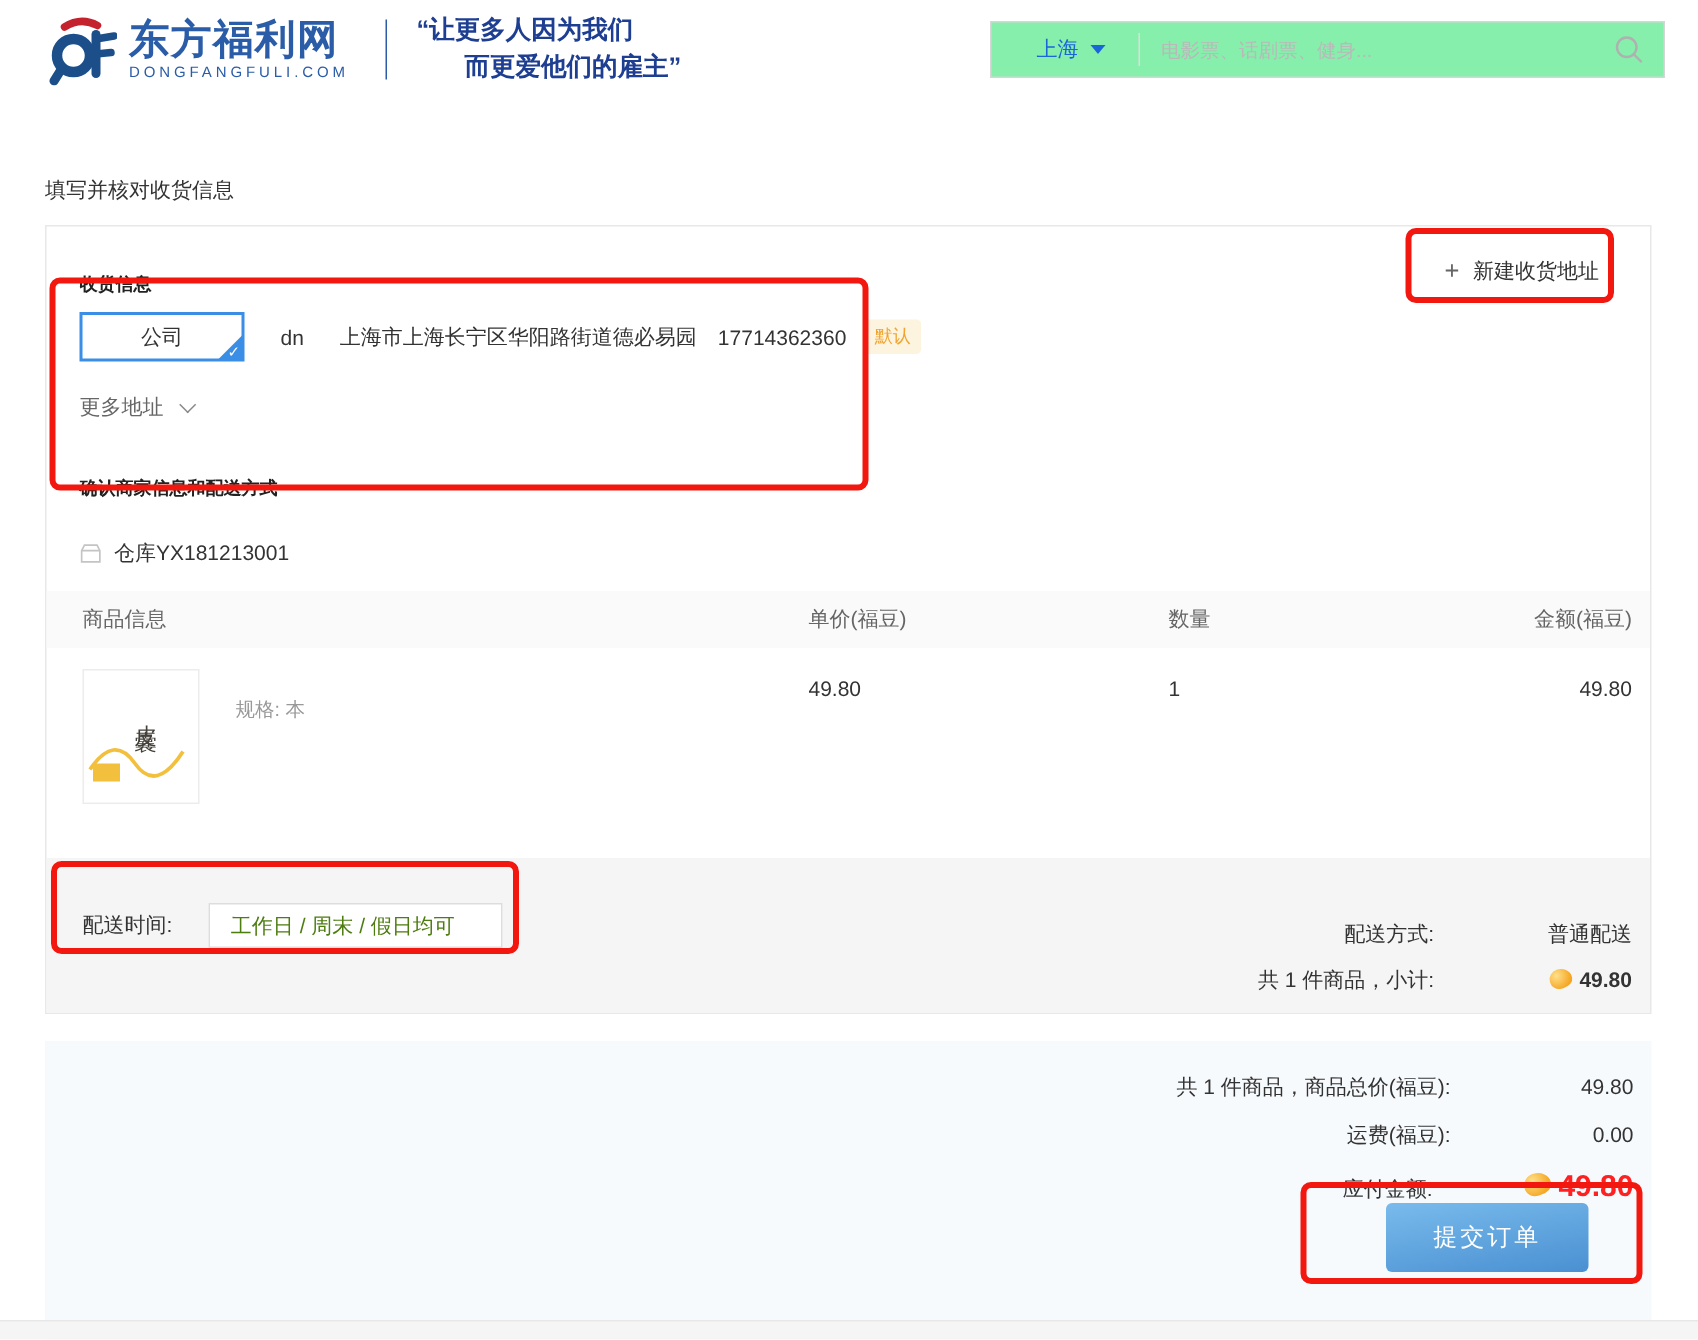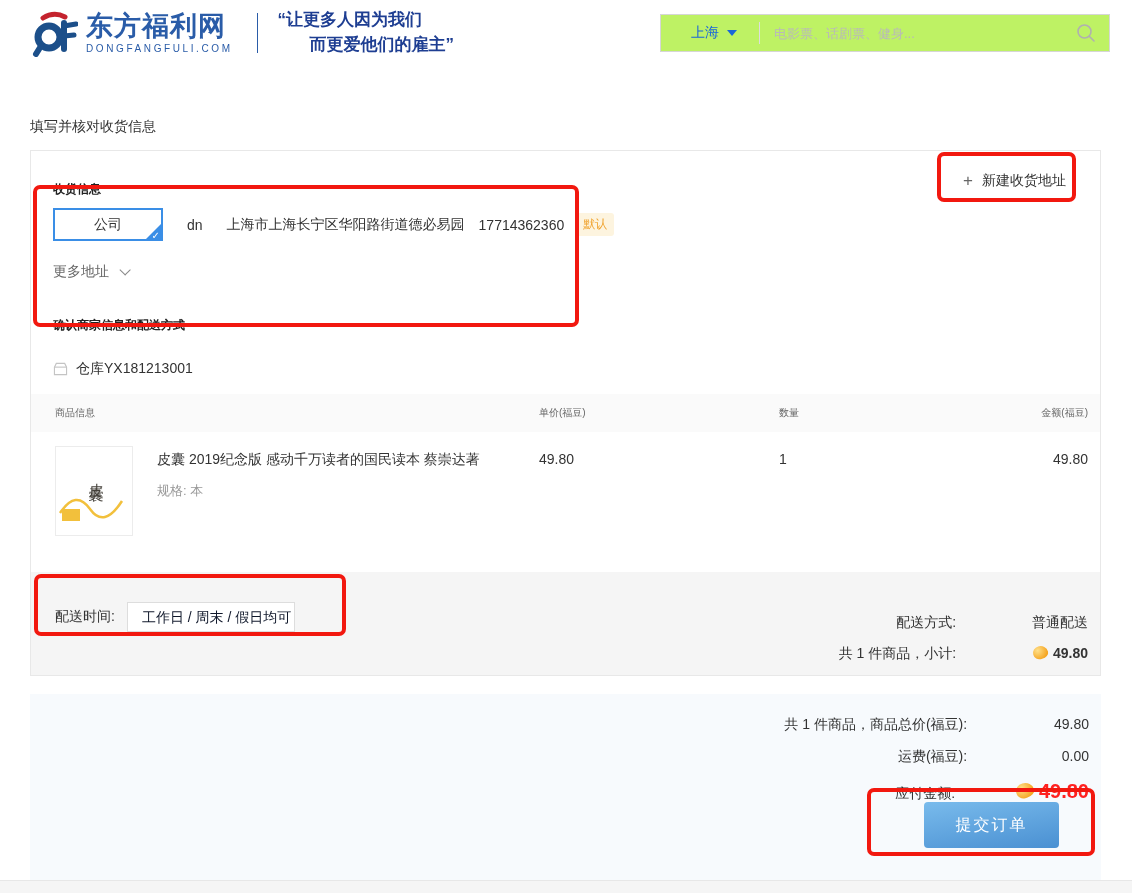--- a/index.html
+++ b/index.html
@@ -11,21 +11,21 @@
   }
   
   .header { height: 66px; display: flex; align-items: center; padding: 0 22px 0 30px; background:#fff; }
   .logo { display:flex; align-items:center; cursor:pointer; }
   .logo-text { margin-left: 8px; }
   .brand-cn { font-size: 27px; font-weight: bold; color:#2a5ca8; letter-spacing: 1px; line-height: 1; }
   .brand-en { font-size: 10px; color:#2a5ca8; letter-spacing: 2.6px; margin-top: 3px; }
   .header-divider { width:1px; height: 40px; background:#2a5ca8; margin: 0 20px 0 24px; }
   .slogan { font-size: 17px; font-weight: bold; color:#1e3e92; line-height: 1.45; }
   .slogan-l2 { padding-left: 32px; }
-  .search-wrap { margin-left: auto; width: 450px; height: 38px; border: 1px solid #d6d6d6; display: flex; align-items: center; padding: 0 12px; background:#bef264; }
+  .search-wrap { margin-left: auto; width: 450px; height: 38px; border: 1px solid #d6d6d6; display: flex; align-items: center; padding: 0 12px; background:#86efac; }
   .city-select { display:flex; align-items:center; cursor:pointer; color:#1a66d9; font-size:14px; padding: 0 6px 0 18px; }
   .caret-down { width:0; height:0; border-left:5px solid transparent; border-right:5px solid transparent; border-top:6px solid #1a66d9; margin-left:8px; }
   .search-divider { width:1px; height:22px; background:#ddd; margin: 0 14px 0 16px; }
   .search-input { flex:1; border:none; outline:none; font-size:13px; color:#333; background:transparent; font-family:inherit; }
   .search-input::placeholder { color:#b9b9b9; }
   .search-icon { cursor:pointer; display:flex; align-items:center; }
   
   .page-title { margin: 52px 0 0 30px; font-size: 14px; color:#333; }
   
   .card { position: relative; margin: 14px 30px 0; width: 1071px; border: 1px solid #e8e8e8; background: #fff; padding-top: 26px; }
@@ -42,38 +42,38 @@
   .addr-text { margin-left: 24px; }
   .addr-phone { margin-left: 14px; }
   .badge { margin-left: 12px; background:#fdf4df; color:#f0a32f; font-size:12px; padding: 3px 7px; border-radius: 3px; }
   .more-addr { display:flex; align-items:center; margin-top: 22px; color:#666; cursor:pointer; width:max-content; }
   .chevron-down { width:8px; height:8px; border-right:1px solid #888; border-bottom:1px solid #888; transform: rotate(45deg) translateY(-3px); margin-left: 10px; }
   .merchant-title { margin: 36px 22px 0; }
   .warehouse-row { display:flex; align-items:center; margin: 26px 22px 0; font-size:14px; color:#333; }
   .warehouse-icon { margin-right: 8px; display:flex; }
   
   .cols { display:grid; grid-template-columns: 508px 240px 230px 1fr; }
-  .thead { margin-top: 16px; height: 38px; background:#fafafa; align-items:center; font-size:10px; color:#666; }
+  .thead { margin-top: 16px; height: 38px; background:#fafafa; align-items:center; font-size:14px; color:#666; }
   .thead .c1 { padding-left: 24px; }
   .thead .c4 { text-align:right; padding-right: 12px; }
   .prow { padding: 14px 0 10px; align-items:start; }
   .pinfo { display:flex; padding-left: 24px; }
   .thumb { width: 78px; height: 90px; border: 1px solid #ececec; background:#fff; position:relative; overflow:hidden; flex:none; cursor:pointer; }
   .thumb-title { position:absolute; top: 24px; left: 30px; writing-mode: vertical-rl; font-family:"Liberation Serif","DejaVu Serif",serif; font-size: 15px; color:#44403a; letter-spacing: 4px; }
   .thumb svg { position:absolute; left:0; bottom:8px; }
   .pmeta { margin-left: 24px; padding-top: 5px; }
   .ptitle { font-size: 14px; color:#333; cursor:pointer; }
   .pspec { margin-top: 13px; font-size: 13px; color:#999; }
   .pcell { padding-top: 5px; font-size:14px; color:#333; }
   .pamount { text-align:right; padding-right: 12px; }
   
   .strip { position:relative; margin-top: 26px; height: 103px; background:#f5f5f5; }
   .dtime { position:absolute; left: 24px; top: 30px; display:flex; align-items:center; }
   .dtime-label { font-size:14px; color:#333; }
-  .dtime-box { margin-left: 12px; width: 168px; height: 30px; line-height: 28px; border:1px solid #ddd; background:#fff; padding-left: 14px; font-size: 14px; color:#0f172a; cursor:pointer; }
+  .dtime-box { margin-left: 24px; width: 196px; height: 30px; line-height: 28px; border:1px solid #ddd; background:#fff; padding-left: 14px; font-size: 14px; color:#4d7c0f; cursor:pointer; }
   .strip-right { position:absolute; right: 12px; top: 42px; text-align:right; }
   .srow { margin-bottom: 13px; font-size: 14px; color:#333; }
   .sval { display:inline-block; width: 128px; text-align:right; }
   .sval.bold { font-weight: bold; }
   
   .summary { position:relative; margin: 18px 30px 0; width: 1071px; height: 202px; background:#f7fafd; border-bottom: 1px solid #e8eef2; padding-top: 22px; }
   .sumrows { text-align: right; padding-right: 12px; }
   .sumrow { margin-bottom: 14px; font-size: 14px; color:#333; }
   .sumrow .sval { width: 118px; }
   .payable-val { display:inline-block; width: 130px; text-align:right; color:#ff2121; font-size: 20px; font-weight: bold; }
@@ -186,21 +186,20 @@
   <div class="cols prow">
     <div class="pinfo">
       <div class="thumb">
         <span class="thumb-title">皮囊</span>
         <svg width="78" height="40" viewBox="0 0 78 40">
           <path d="M4 26 Q20 2 34 22 T66 14" fill="none" stroke="#f2c03c" stroke-width="2.5"></path>
           <rect x="6" y="22" width="18" height="12" fill="#f2c03c"></rect>
         </svg>
       </div>
       <div class="pmeta">
-        <div class="ptitle">皮囊 2019纪念版 感动千万读者的国民读本 蔡崇达著</div>
         <div class="pspec">
           <span>规格:</span>
           <span>本</span>
         </div>
       </div>
     </div>
     <div class="pcell">49.80</div>
     <div class="pcell">1</div>
     <div class="pcell pamount">49.80</div>
   </div>

